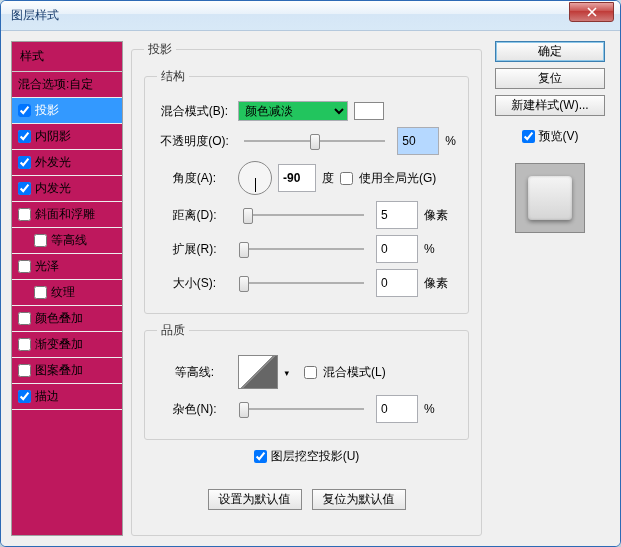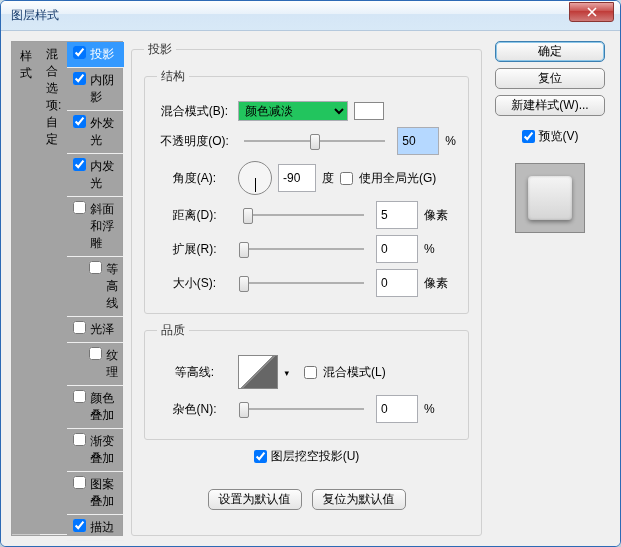--- a/index.html
+++ b/index.html
@@ -3,44 +3,44 @@
 <meta charset="utf-8">
 <style>
 *{box-sizing:border-box;margin:0;padding:0;font-family:"Microsoft YaHei",SimSun,sans-serif;font-size:12px}
 body{background:#d4e9f5}
 .window{width:621px;height:547px;margin:0;background:#fff;border:1px solid #2d6ab5;border-radius:6px;box-shadow:0 4px 20px rgba(0,0,0,.3);overflow:hidden}
 .titlebar{height:30px;background:linear-gradient(#fdfefe,#e8f1fa 45%,#d5e6f6 46%,#d8e9f7);border-bottom:1px solid #b5c9dd;display:flex;align-items:center;padding:0 2px 0 10px;position:relative}
 .titlebar .title{color:#1a3e6e}
 .close-btn{position:absolute;right:6px;top:1px;width:45px;height:20px;background:linear-gradient(#e7a3a1,#c9524f 45%,#c03b38 46%,#d07a78);border:1px solid #8a3533;border-radius:0 0 3px 3px;display:flex;align-items:center;justify-content:center;color:#fff;cursor:pointer}
 .close-btn svg{width:10px;height:10px}
 .body{display:flex;padding:10px;gap:8px;height:calc(100% - 30px);background:#f0f0f0}
-.styles-panel{width:112px;border:1px solid #a0a0a0;background:#a3a3a3;display:flex;flex-direction:row}
+.styles-panel{width:112px;border:1px solid #a0a0a0;background:#be185d;display:flex;flex-direction:column}
 .styles-header{padding:6px 8px;border-bottom:1px solid #ccc}
-.style-item{padding:4px 6px;display:flex;align-items:flex-start;gap:4px;cursor:pointer;border-bottom:1px solid #eee}
+.style-item{padding:4px 6px;display:flex;align-items:center;gap:4px;cursor:pointer;border-bottom:1px solid #eee}
 .style-item.selected{background:#3399ff;color:#fff}
 .style-item.indent{padding-left:22px}
 input[type=checkbox]{width:13px;height:13px;cursor:pointer}
 .main-panel{flex:1;position:relative}
 fieldset{border:1px solid #d0d0d0;padding:10px 12px;margin-bottom:8px;border-radius:3px}
 fieldset>legend{padding:0 4px;color:#333}
 .main-fieldset{height:100%}
 .row{display:flex;align-items:center;margin:6px 0;gap:6px}
 .row .lbl{width:75px;text-align:center}
 .row input[type=text]{width:42px;height:28px;border:1px solid #abadb3;padding:0 4px;text-align:left}
 .row input.hl{background:#b5d8ff}
 .slider{flex:1;height:18px;position:relative;margin:0 6px}
 .slider::before{content:"";position:absolute;left:0;right:0;top:8px;height:2px;background:#b0b0b0}
 .slider .thumb{position:absolute;top:2px;width:10px;height:16px;background:linear-gradient(#fafafa,#ddd);border:1px solid #888;border-radius:2px;margin-left:-5px;cursor:pointer}
 select{height:20px;border:1px solid #abadb3;background:#22c55e;padding:0 2px;cursor:pointer}
 .swatch{width:30px;height:18px;border:1px solid #888;background:#fff;cursor:pointer}
 .angle-dial{width:34px;height:34px;border:1px solid #888;border-radius:50%;background:#f5f5f5;position:relative;cursor:pointer}
 .angle-dial::after{content:"";position:absolute;left:50%;top:50%;width:1px;height:14px;background:#000;transform-origin:top}
 .contour{width:40px;height:34px;border:1px solid #888;background:linear-gradient(135deg,#fff 0%,#fff 48%,#888 48%,#888 52%,#666 52%,#666 100%);cursor:pointer;position:relative}
 .contour .arrow{position:absolute;right:-12px;top:12px;font-size:9px}
-.btn{height:21px;padding:0 10px;background:linear-gradient(#fdfdfd,#e5e5e5);border:1px solid #8a8a8a;border-radius:5px;cursor:pointer;min-width:85px}
+.btn{height:21px;padding:0 10px;background:linear-gradient(#fdfdfd,#e5e5e5);border:1px solid #8a8a8a;border-radius:0;cursor:pointer;min-width:85px}
 .btn-row{display:flex;gap:10px;justify-content:center;margin-top:24px}
 .right-panel{width:120px;display:flex;flex-direction:column;gap:6px;align-items:center}
 .right-panel .btn{width:110px}
 .btn.primary{border-color:#3c7fb1;box-shadow:0 0 0 1px #8cc6e8 inset}
 .preview-box{width:70px;height:70px;border:1px solid #888;background:#bbb;display:flex;align-items:center;justify-content:center;margin-top:6px}
 .preview-inner{width:44px;height:44px;background:linear-gradient(#f5f5f5,#d5d5d5);border-radius:4px;box-shadow:0 2px 4px rgba(0,0,0,.4),inset 0 0 3px rgba(0,0,0,.2)}
 .chk-row{display:flex;align-items:center;gap:4px;justify-content:center;margin:6px 0}
 .unit{width:32px}
 </style>
 </head>
@@ -129,21 +129,21 @@
             <span class="lbl">不透明度(O):</span>
             <div class="slider">
                 <div class="thumb" style="left:50%"></div>
               </div>
             <input type="text" class="hl" value="50" style="">
             <span>%</span>
           </div>
           <div class="row">
             <span class="lbl">角度(A):</span>
             <div class="angle-dial"></div>
-            <input type="text" style="width: 38px;" value="-90">
+            <input type="text" style="width: 38px; font-weight: bold;" value="-90">
             <span>度</span>
             <input type="checkbox" style="">
             <span>使用全局光(G)</span>
           </div>
           <div class="row">
             <span class="lbl">距离(D):</span>
             <div class="slider">
                 <div class="thumb" style="left:3%"></div>
               </div>
             <input type="text" value="5" style="">

